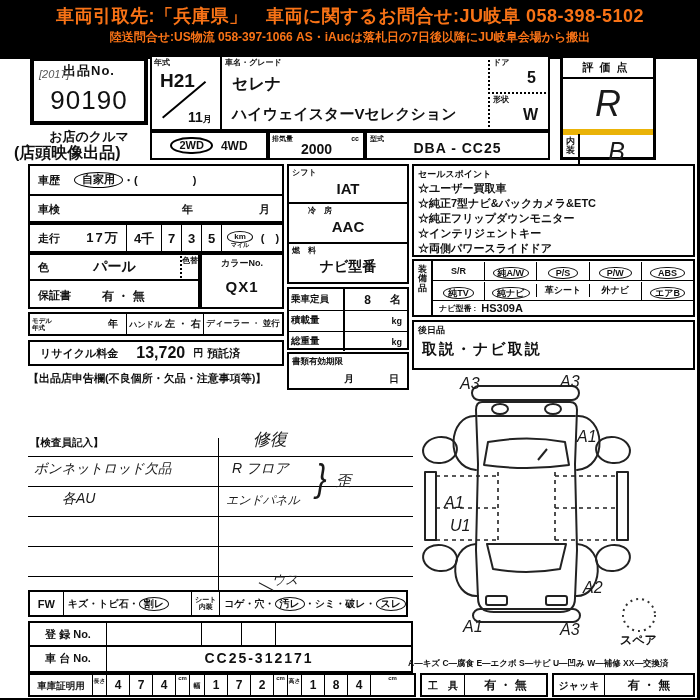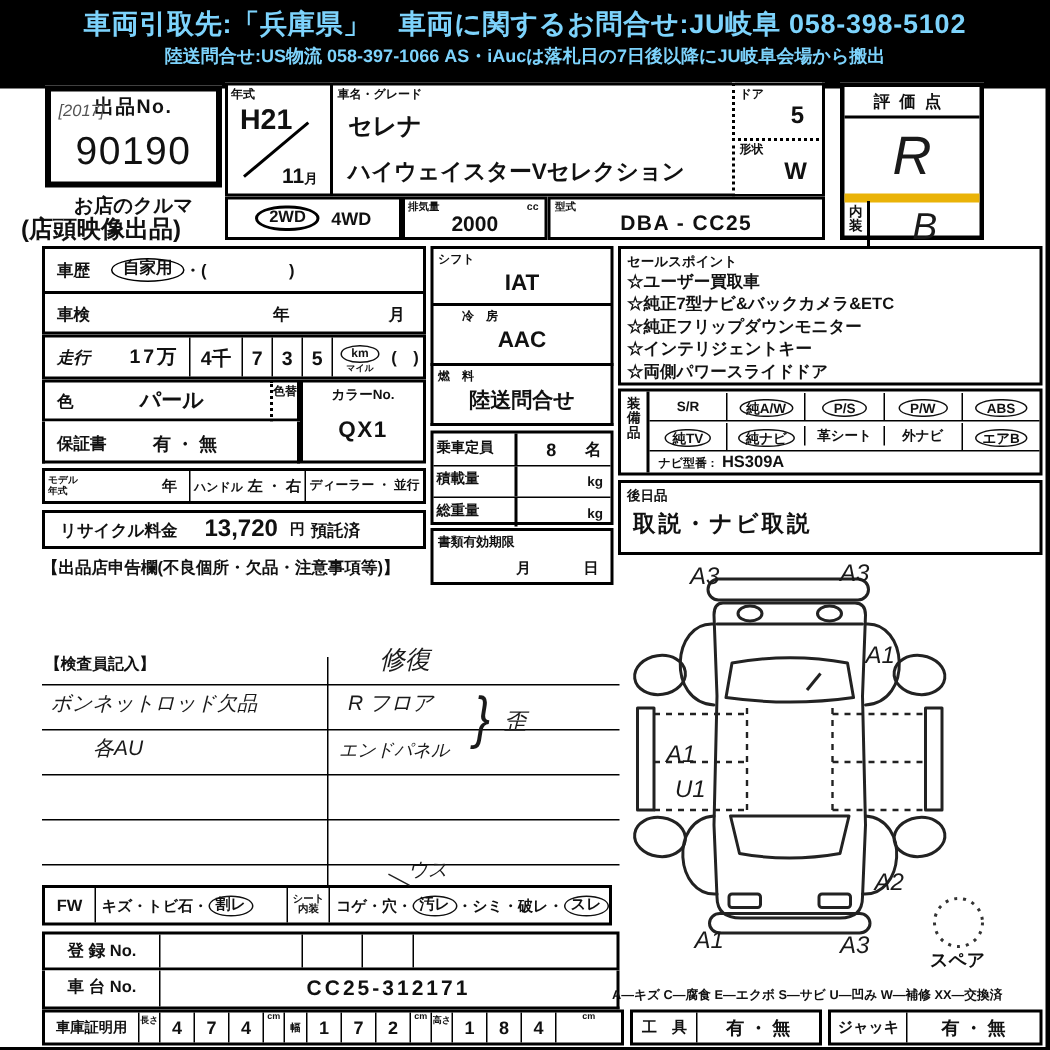--- a/index.html
+++ b/index.html
@@ -14,21 +14,21 @@
   .vtext{word-break:break-all;line-height:1.05;}
   .row{display:flex;align-items:center;}
   .nw{white-space:nowrap;}
   .hline{position:absolute;height:0;border-top:1.5px solid #000;}
   .vline{position:absolute;width:0;border-left:1.5px solid #000;}
   svg text{font-family:"Liberation Sans",sans-serif;}
 </style>
 </head>
 <body>
 
-<div class="abs" style="left:0;top:0;width:700px;height:59px;background:#000;color:#7dd3fc;text-align:center;">
+<div class="abs" style="left:0;top:0;width:700px;height:59px;background:#000;color:#f97316;text-align:center;">
   <div style="font-size:18px;font-weight:bold;padding-top:4px;letter-spacing:.5px;white-space:nowrap;">車両引取先:「兵庫県」　車両に関するお問合せ:JU岐阜 058-398-5102</div>
   <div style="font-size:12px;font-weight:bold;margin-top:1px;white-space:nowrap;">陸送問合せ:US物流 058-397-1066 AS・iAucは落札日の7日後以降にJU岐阜会場から搬出</div>
 </div>
 <div class="abs" style="right:0;top:0;width:3px;height:700px;background:#000;"></div>
 <div class="abs" style="left:0;bottom:0;width:700px;height:2px;background:#000;"></div>
 
 <div class="box" style="left:30px;top:57px;width:118px;height:68px;border-width:4px;">
   <div style="text-align:center;font-size:13px;font-weight:bold;letter-spacing:1px;margin-top:1px;">出品No.</div>
   <div class="hand" style="position:absolute;left:5px;top:7px;font-size:11px;color:#555;">[2017]</div>
   <div style="text-align:center;font-size:26px;letter-spacing:1px;margin-top:5px;">90190</div>
@@ -82,21 +82,21 @@
   <span class="b" style="font-size:11px;margin-left:8px;">車歴</span>
   <span class="ell b" style="font-size:11px;margin-left:14px;border-width:1.6px;">自家用</span>
   <span class="b nw" style="font-size:11px;">・(　　　　　)</span>
 </div>
 <div class="box" style="left:28px;top:196px;width:256px;height:27px;border-top:none;">
   <span class="b" style="position:absolute;left:8px;top:6px;font-size:11px;">車検</span>
   <span class="b" style="position:absolute;left:152px;top:6px;font-size:11px;">年</span>
   <span class="b" style="position:absolute;right:12px;top:6px;font-size:11px;">月</span>
 </div>
 <div class="box row" style="left:28px;top:223px;width:256px;height:30px;">
-  <span class="b" style="width:42px;font-size:11px;padding-left:8px;font-style:italic;">走行</span>
+  <span class="b" style="width:42px;font-size:11px;padding-left:8px;">走行</span>
   <span class="b" style="width:46px;text-align:center;font-size:13px;letter-spacing:2px;">17万</span>
   <span class="b" style="width:34px;text-align:center;font-size:13px;border-left:1.5px solid #000;height:100%;line-height:27px;">4千</span>
   <span class="b" style="width:19px;text-align:center;font-size:13px;border-left:1.5px solid #000;height:100%;line-height:27px;">7</span>
   <span class="b" style="width:19px;text-align:center;font-size:13px;border-left:1.5px solid #000;height:100%;line-height:27px;">3</span>
   <span class="b" style="width:19px;text-align:center;font-size:13px;border-left:1.5px solid #000;height:100%;line-height:27px;">5</span>
   <span style="width:36px;text-align:center;border-left:1.5px solid #000;height:100%;">
     <span class="circ b" style="font-size:8px;padding:0 6px;">km</span>
     <span class="b" style="display:block;font-size:6px;margin-top:-2px;">マイル</span>
   </span>
   <span class="b" style="flex:1;text-align:center;font-size:11px;">(　)</span>
@@ -118,21 +118,21 @@
 <div class="box" style="left:287px;top:164px;width:122px;height:40px;">
   <span class="lbl" style="position:absolute;left:3px;top:3px;">シフト</span>
   <div class="b" style="text-align:center;font-size:15px;margin-top:14px;">IAT</div>
 </div>
 <div class="box" style="left:287px;top:204px;width:122px;height:40px;border-top:none;">
   <span class="lbl" style="position:absolute;left:3px;top:3px;margin-left:16px;">冷　房</span>
   <div class="b" style="text-align:center;font-size:15px;margin-top:14px;">AAC</div>
 </div>
 <div class="box" style="left:287px;top:244px;width:122px;height:40px;border-top:none;">
   <span class="lbl" style="position:absolute;left:3px;top:3px;">燃　料</span>
-  <div class="b" style="text-align:center;font-size:14px;margin-top:14px;">陸送問合せ</div>
+  <div class="b" style="text-align:center;font-size:14px;margin-top:14px;">ナビ型番</div>
 </div>
 <div class="box" style="left:287px;top:287px;width:122px;height:63px;">
   <div class="row" style="height:21px;border-bottom:1.5px solid #000;">
     <span class="b" style="width:52px;font-size:9.5px;border-right:2px solid #000;height:100%;line-height:19px;padding-left:2px;">乗車定員</span>
     <span class="b" style="flex:1;text-align:center;font-size:12px;">8</span>
     <span class="b" style="font-size:11px;margin-right:6px;">名</span>
   </div>
   <div class="row" style="height:20px;border-bottom:1.5px solid #000;">
     <span class="b" style="width:52px;font-size:9.5px;border-right:2px solid #000;height:100%;line-height:18px;padding-left:2px;">積載量</span>
     <span class="b" style="flex:1;text-align:right;font-size:9px;padding-right:5px;">kg</span>

